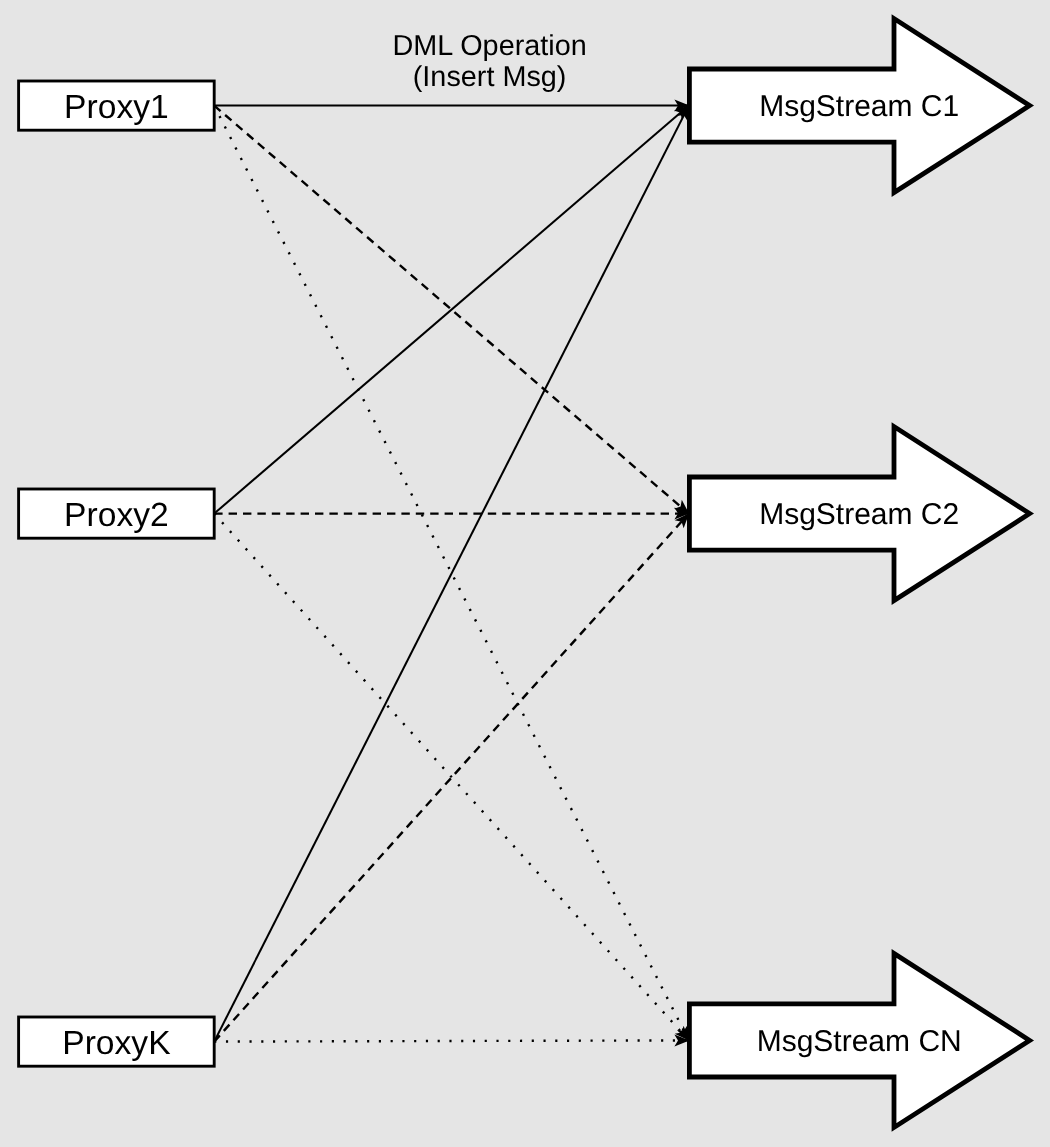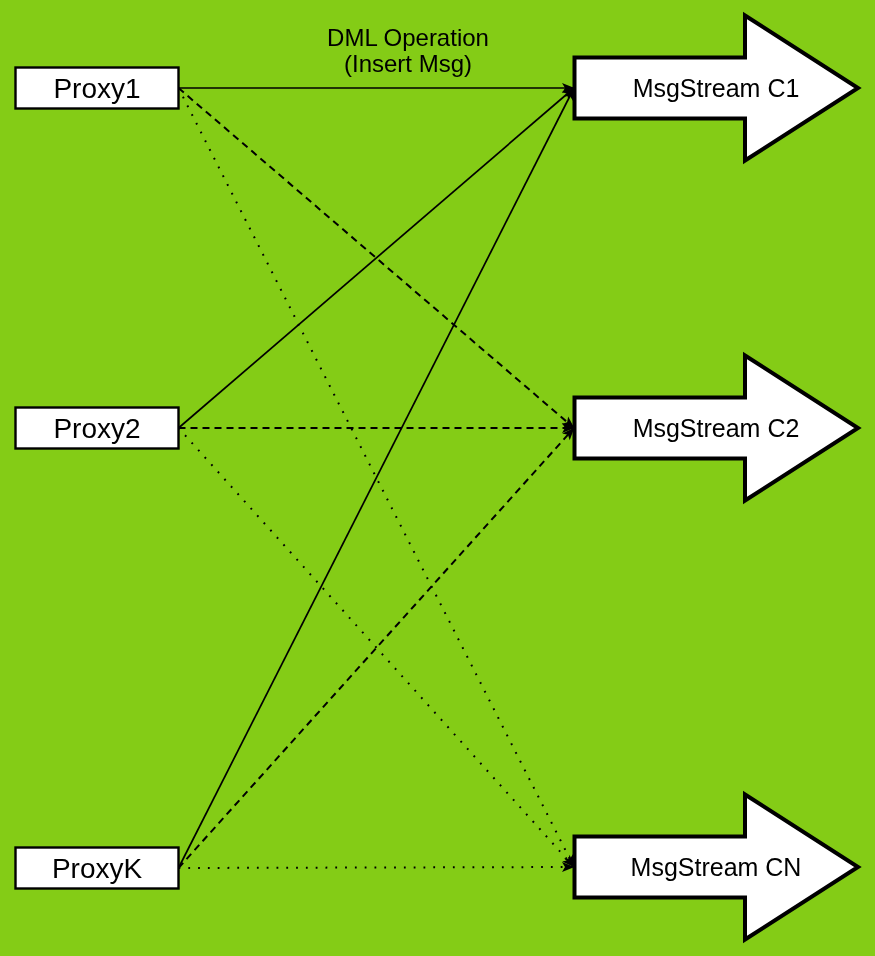--- a/index.html
+++ b/index.html
@@ -5,21 +5,21 @@
   html, body {
     margin: 0;
     padding: 0;
     background: #ffffff;
     font-family: "Liberation Sans", sans-serif;
   }
   #canvas {
     position: relative;
     width: 875px;
     height: 956px;
-    background: #84cc16;
+    background: #e5e5e5;
     overflow: hidden;
   }
   #diagram-svg {
     position: absolute;
     left: 0;
     top: 0;
     display: block;
   }
   .proxy-rect {
     fill: #ffffff;

